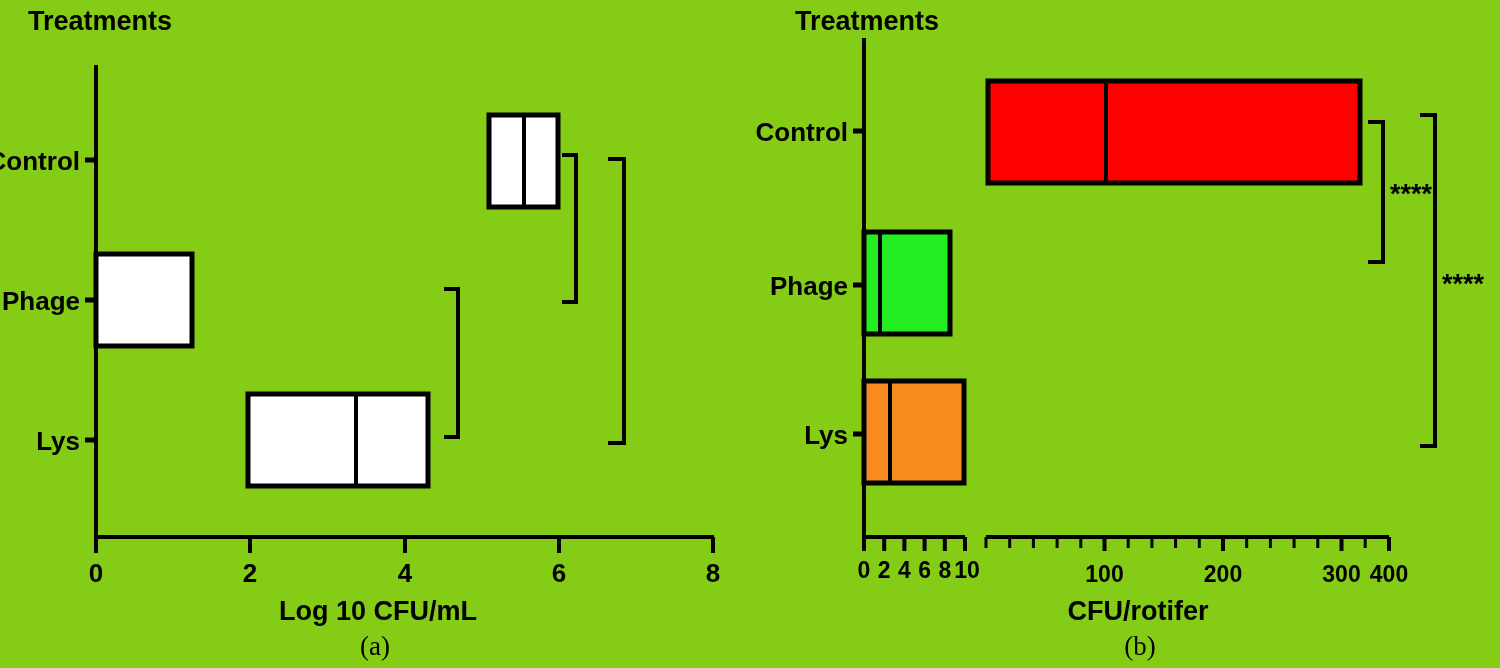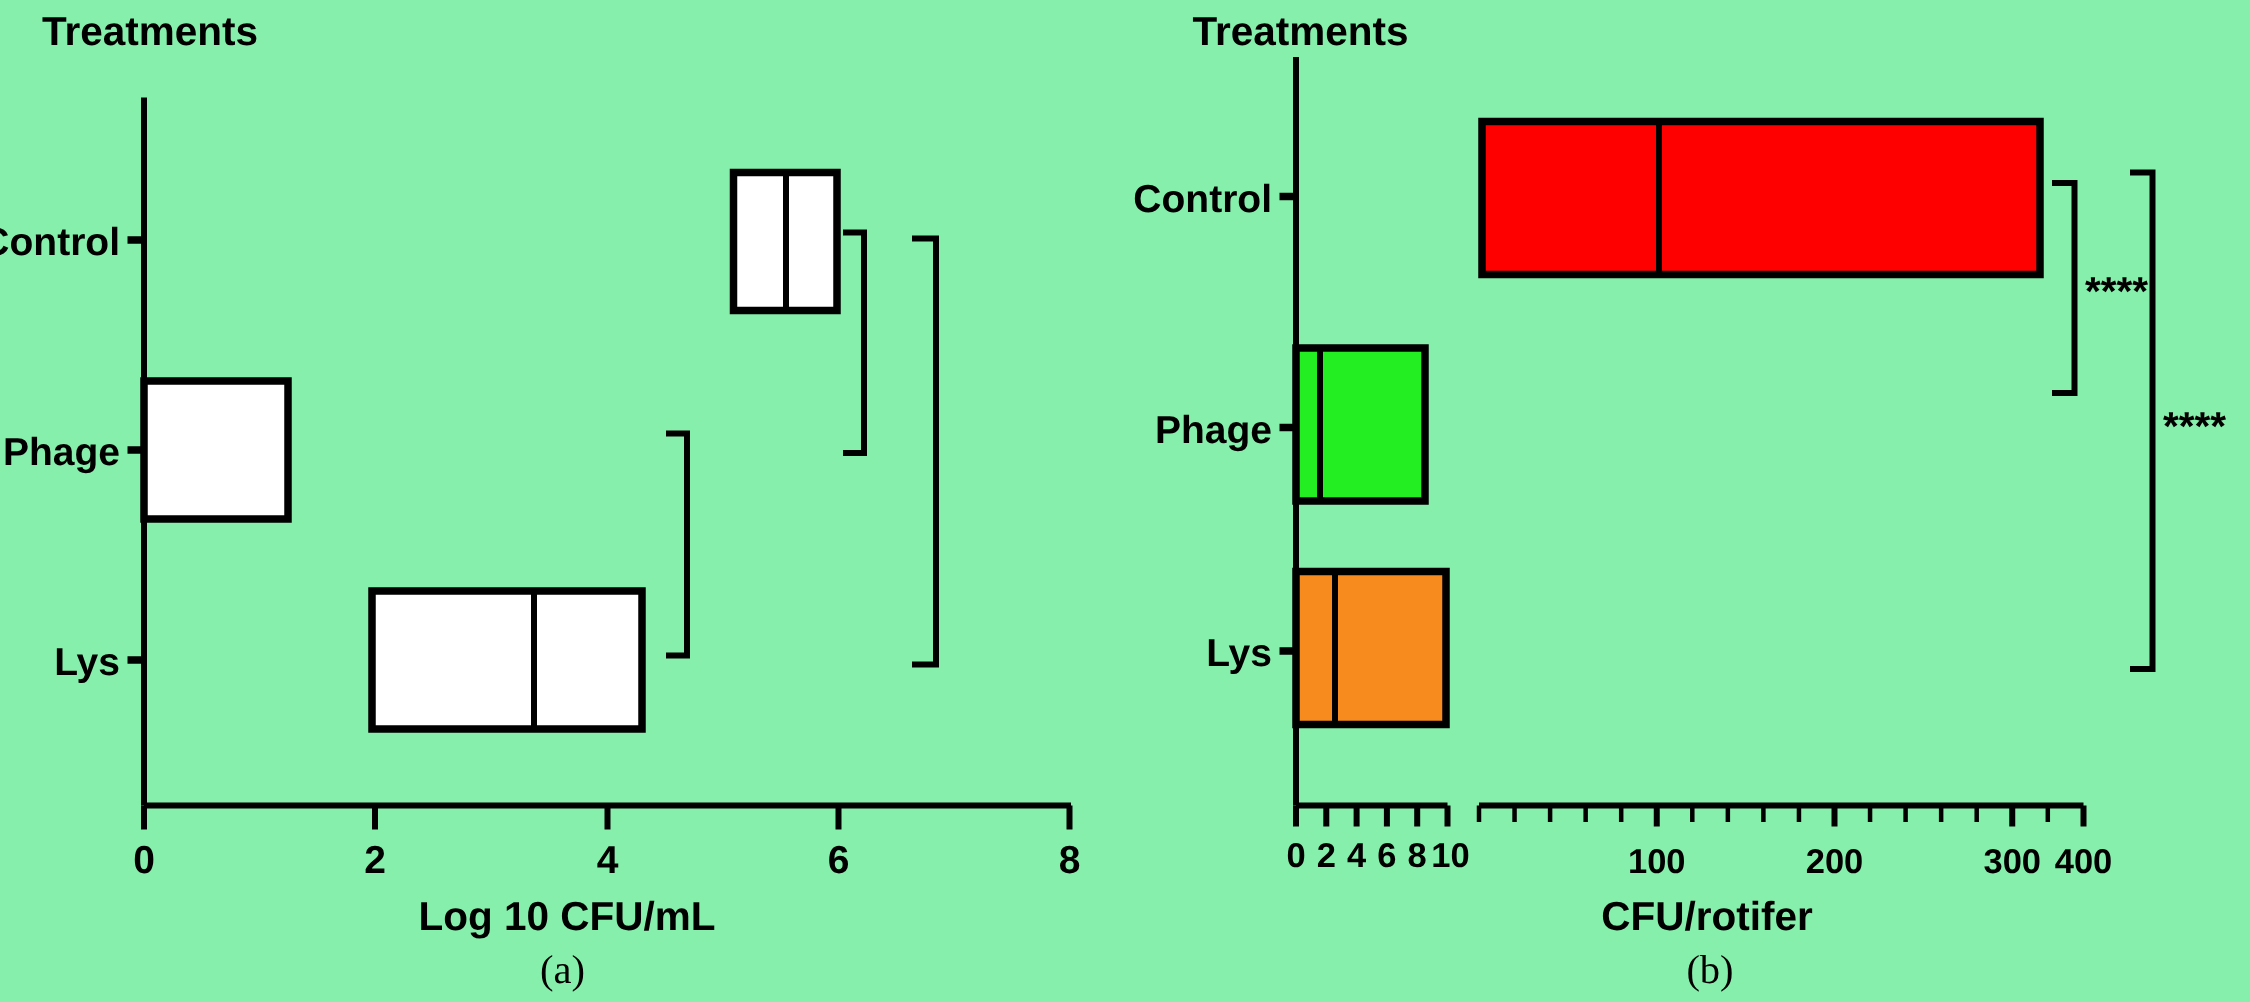--- a/index.html
+++ b/index.html
@@ -10,21 +10,21 @@
   body {
     width: 1500px;
     height: 668px;
     font-family: "Liberation Sans", sans-serif;
     overflow: hidden;
   }
   #figure {
     position: relative;
     width: 1500px;
     height: 668px;
-    background: #86efac;
+    background: #84cc16;
   }
   .panel {
     position: absolute;
     top: 0;
     width: 750px;
     height: 668px;
   }
   #panel-a { left: 0; }
   #panel-b { left: 750px; }
   svg { display: block; }

